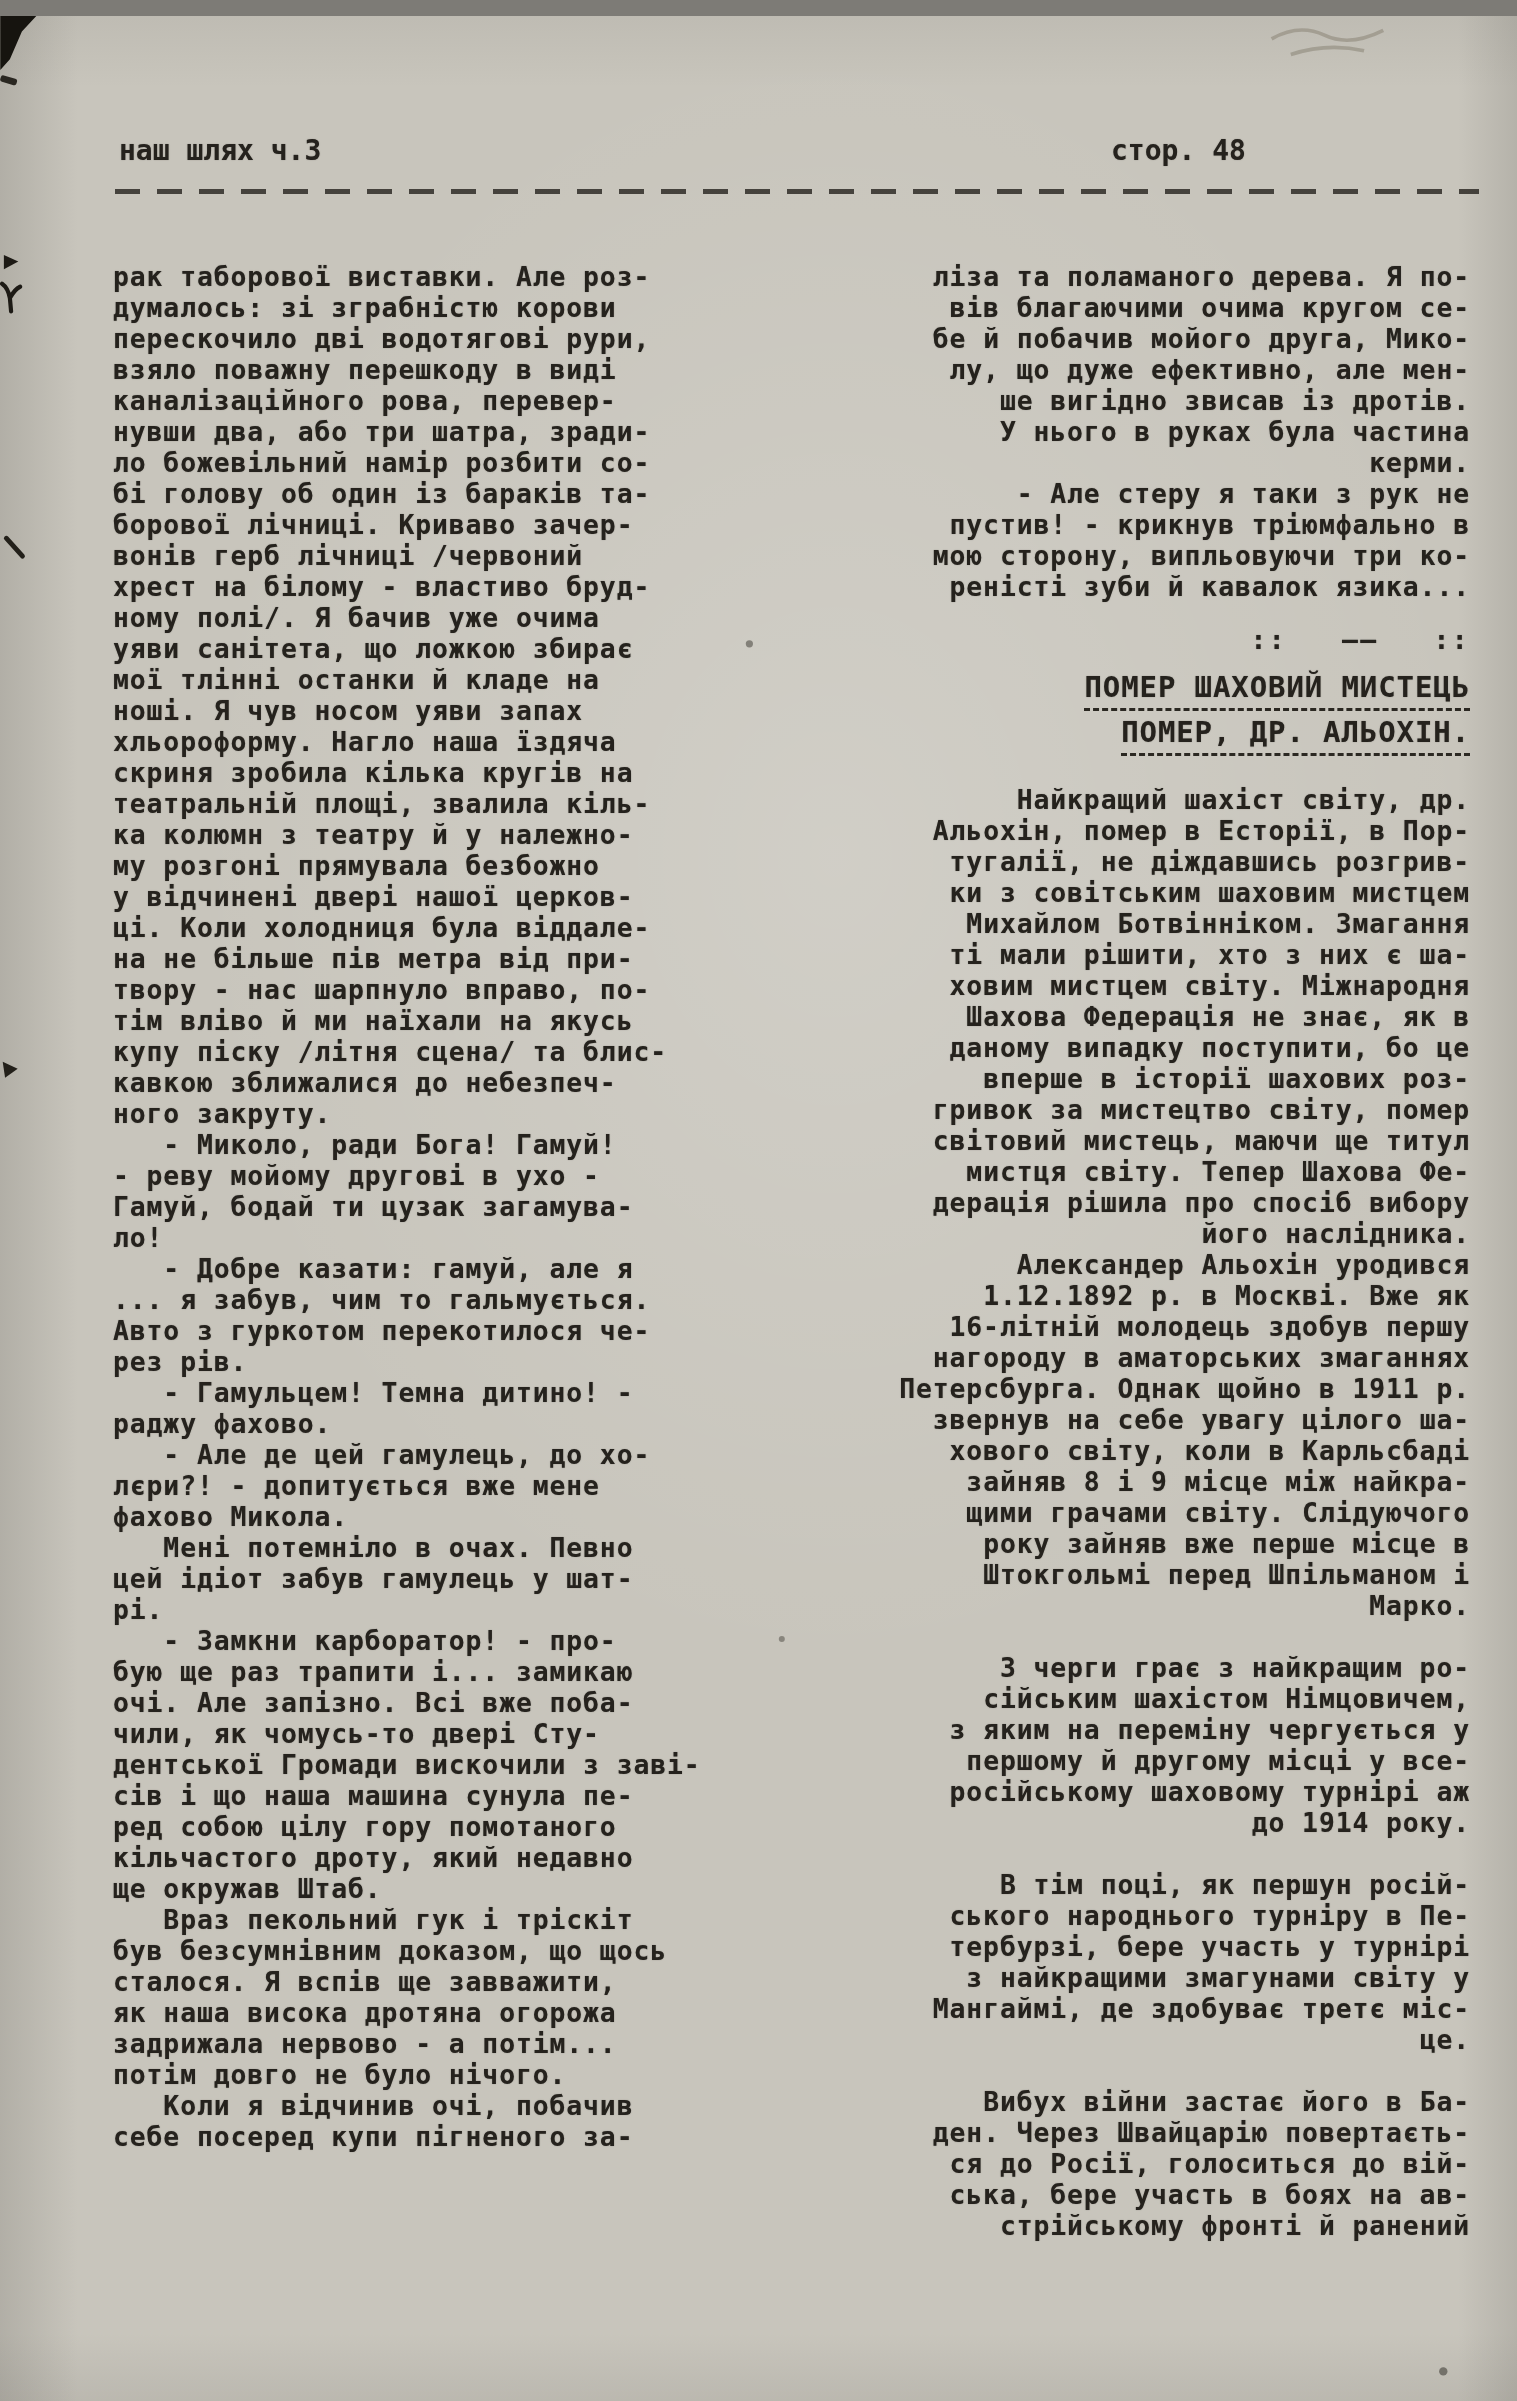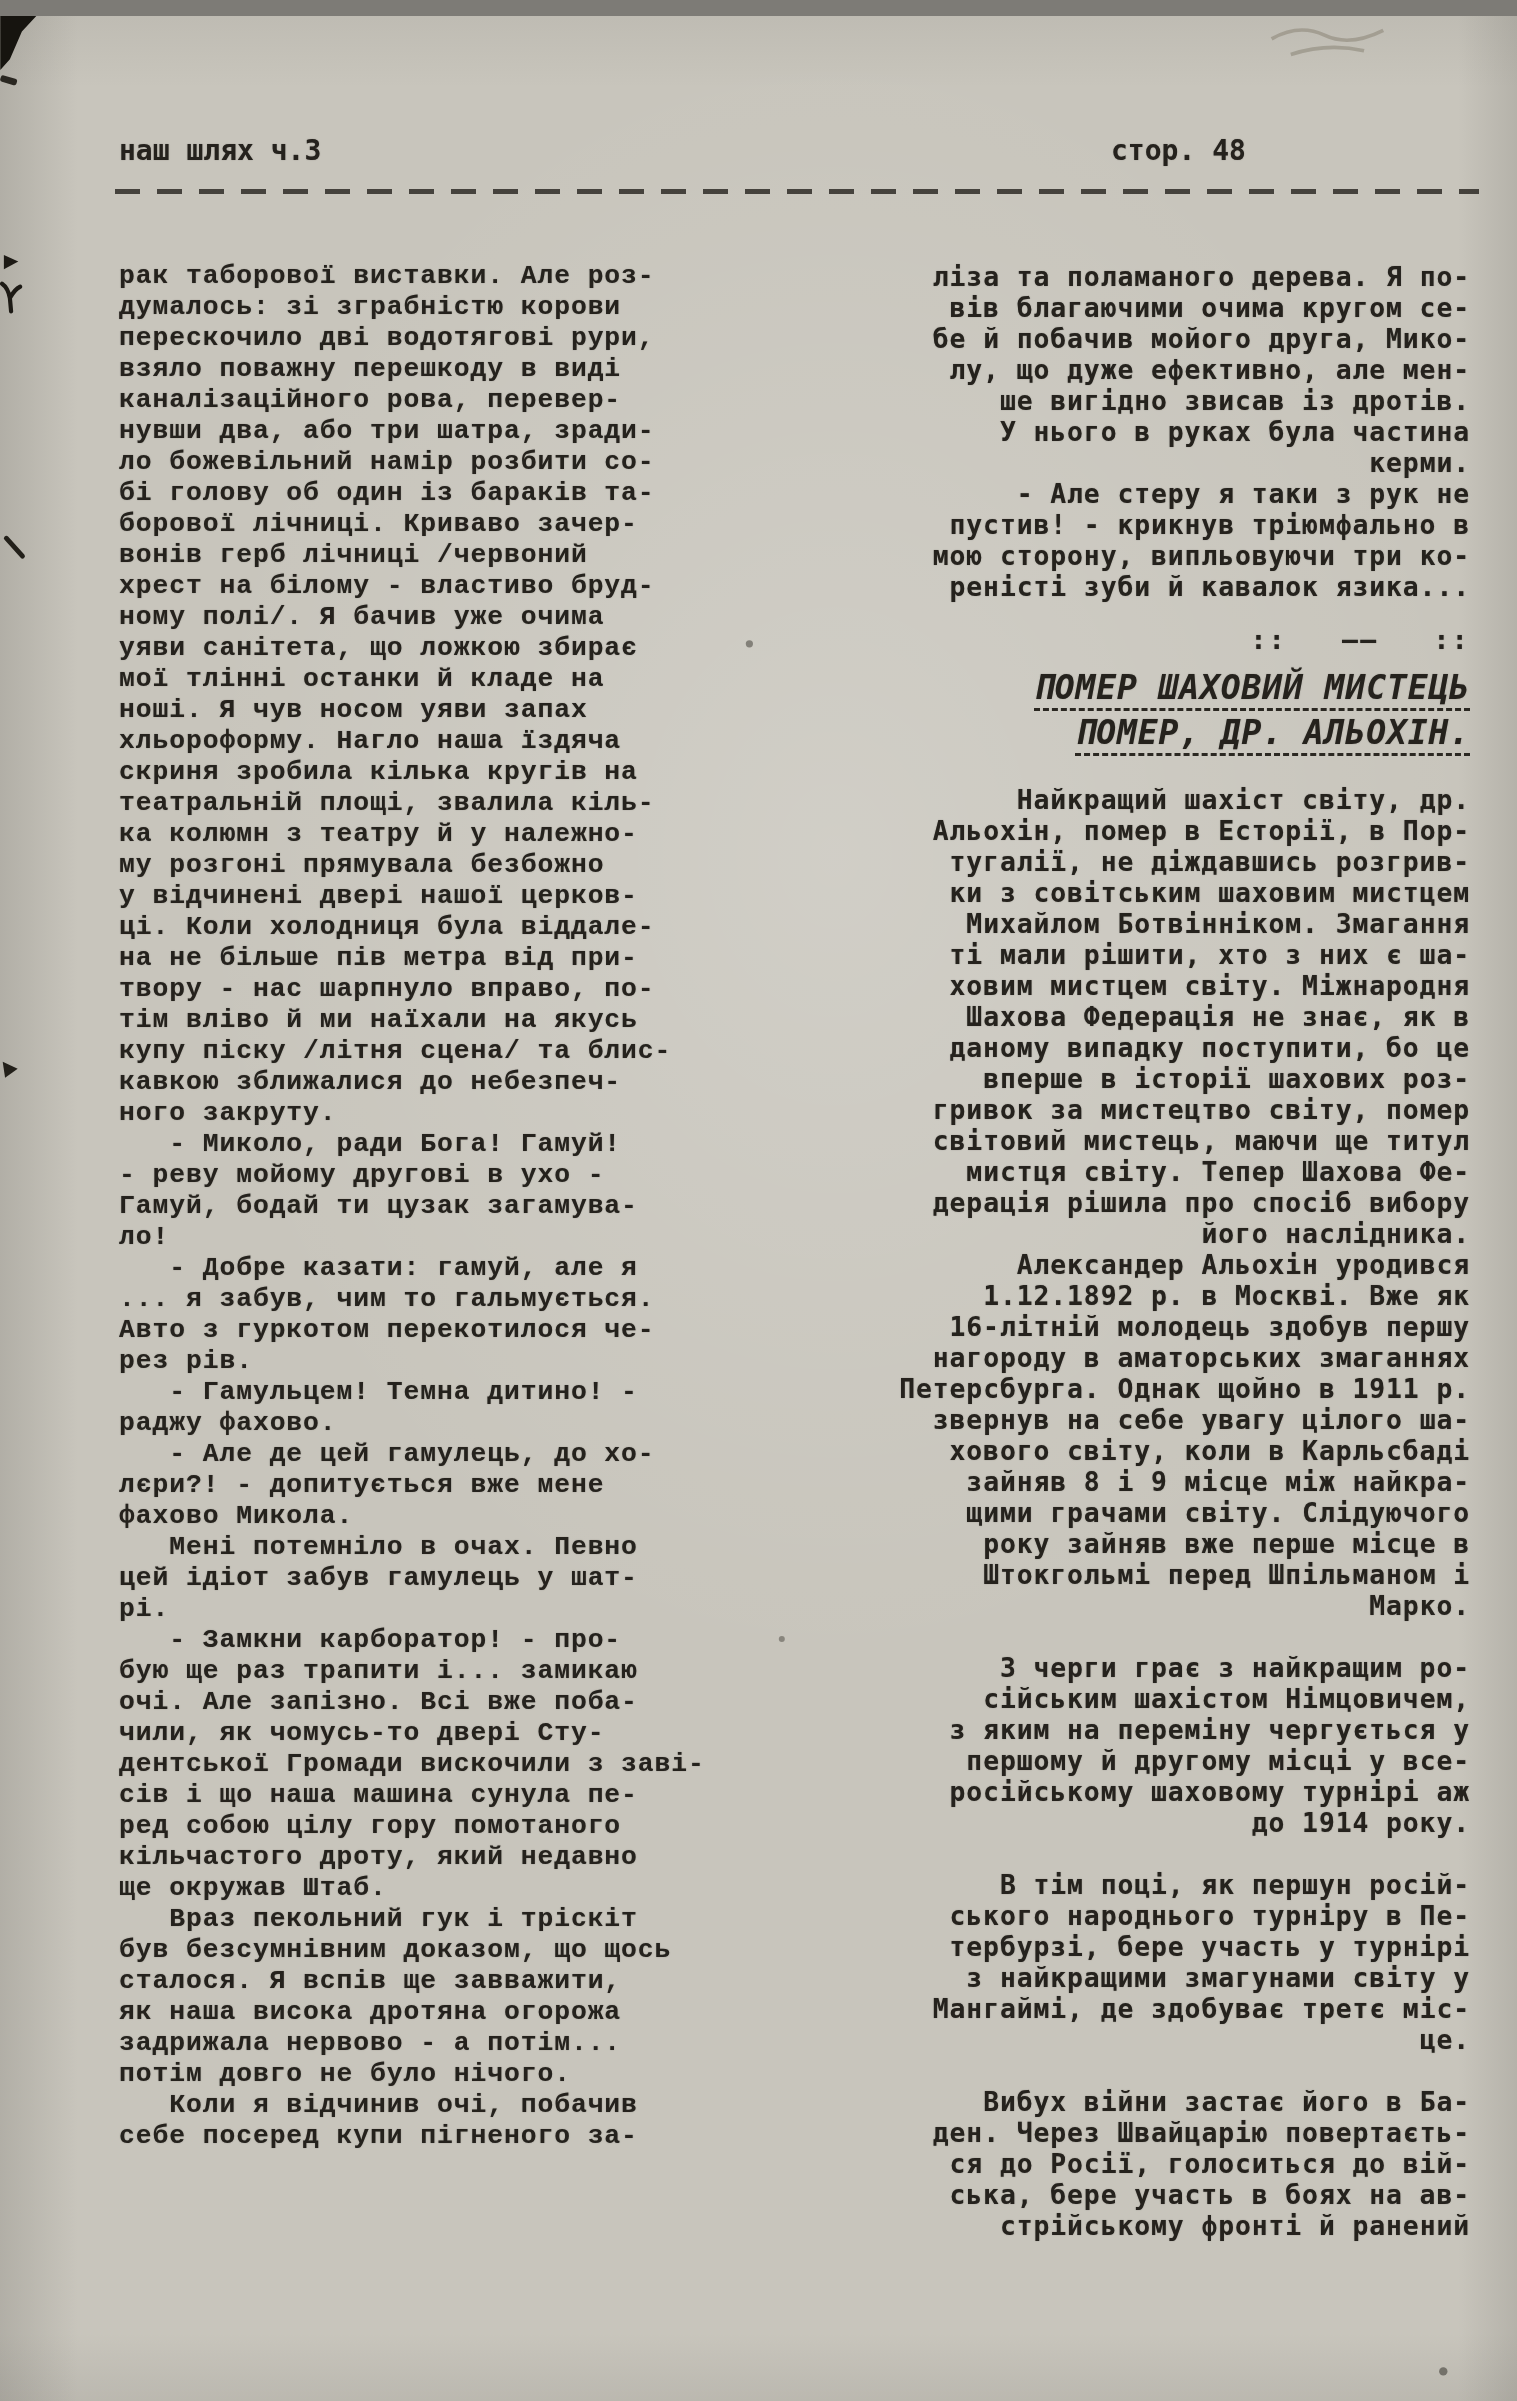--- a/index.html
+++ b/index.html
@@ -39,29 +39,29 @@
     background: repeating-linear-gradient(90deg, #2e2b26 0 25px, rgba(0,0,0,0) 25px 42px);
     opacity: .85;
   }
   .col {
     position: absolute;
     top: 245px;
     font-size: 26.4px;
     line-height: 31px;
     letter-spacing: 0.9px;
   }
-  .col-left  { left: 119px;  width: 657px; font-family: Liberation Mono, monospace; }
+  .col-left  { left: 113px;  width: 657px; }
   .col-right { left: 801px; width: 669px; text-align: right; }
   .coltext { white-space: pre; }
   .separator {
     white-space: pre;
     margin: 21.6px 0 14.4px 131px;
     letter-spacing: 2.4px;
   }
-  .heading { margin: 8.4px 0 24px 0; font-size: 33px; line-height: 37px; font-style: italic; }
+  .heading { margin: 8.4px 0 24px 0; font-size: 29px; line-height: 37px; }
   .heading .hrow { display: block; }
   .hline {
     display: inline-block;
     border-bottom: 3px dashed #2b2822;
     padding-bottom: 1.8px;
     margin-bottom: 3.6px;
     white-space: pre;
   }
   .artifacts {
     position: absolute;

